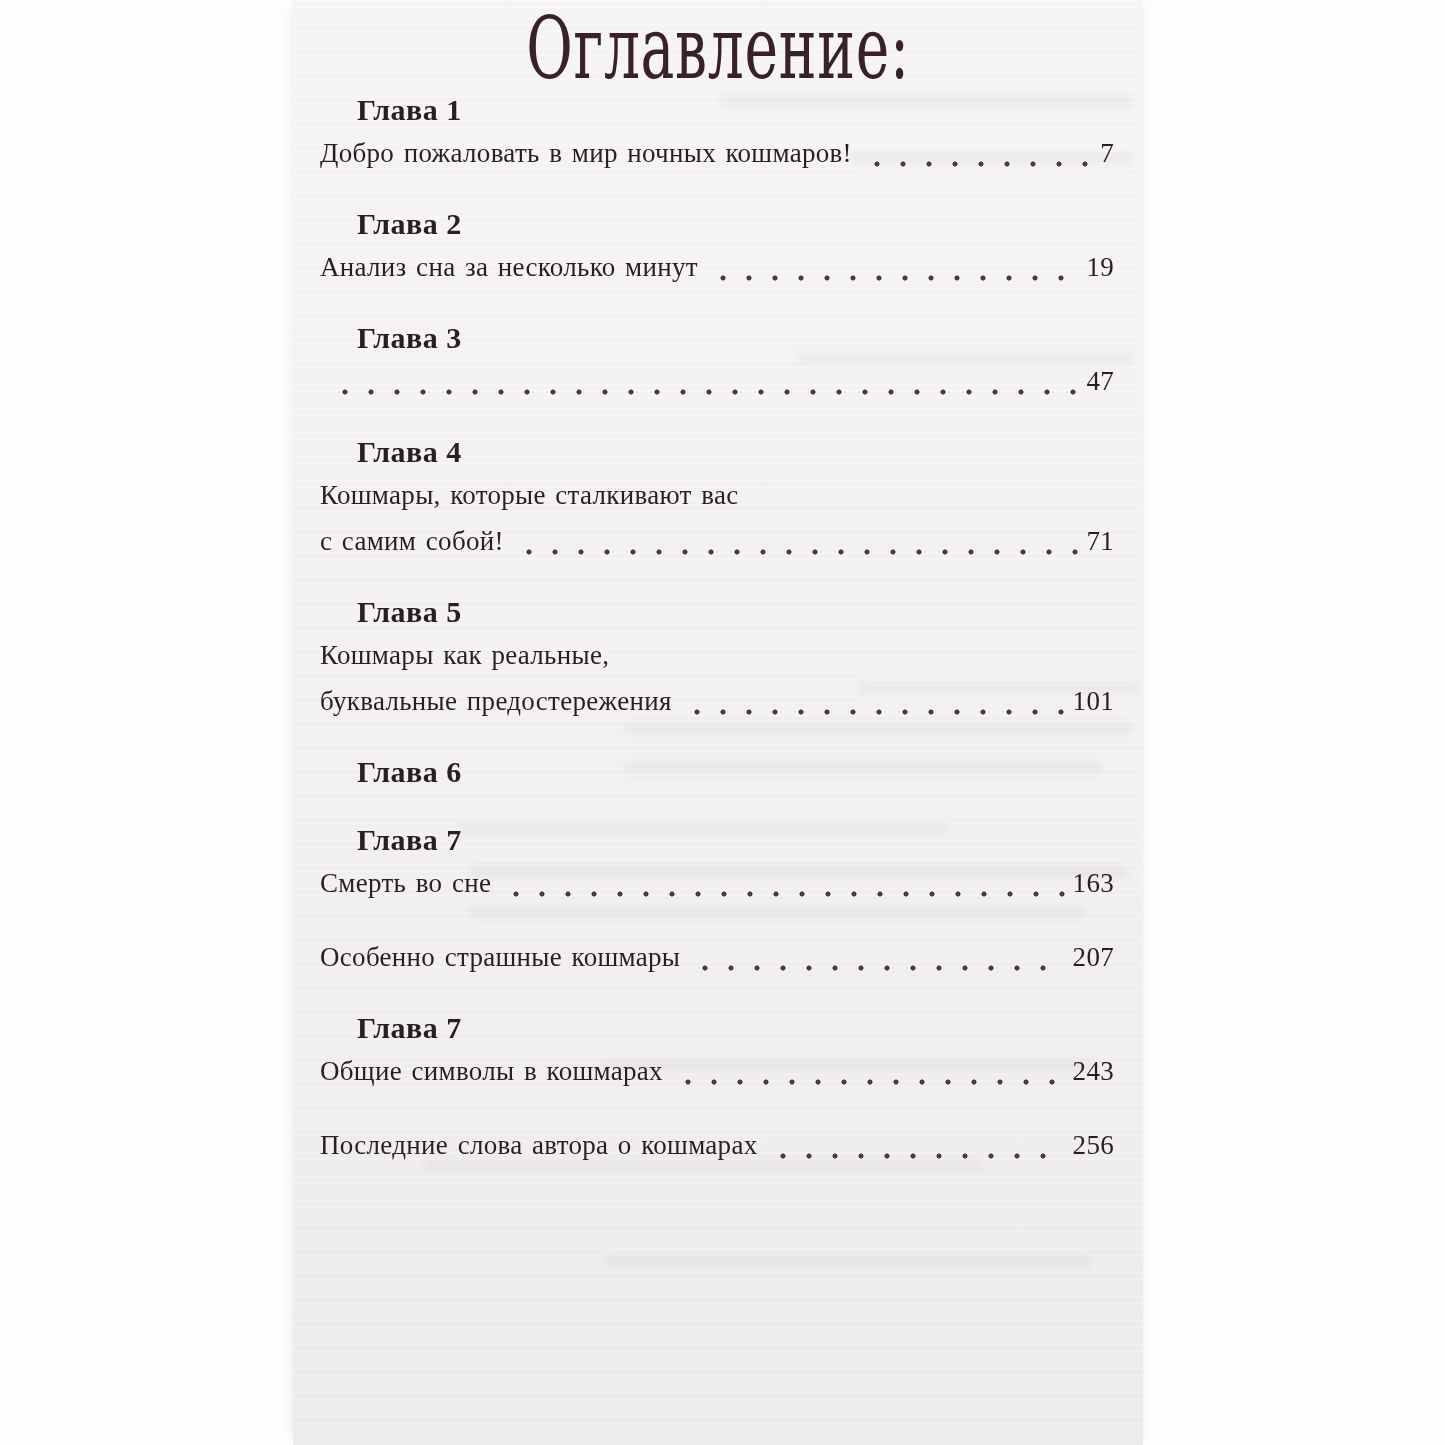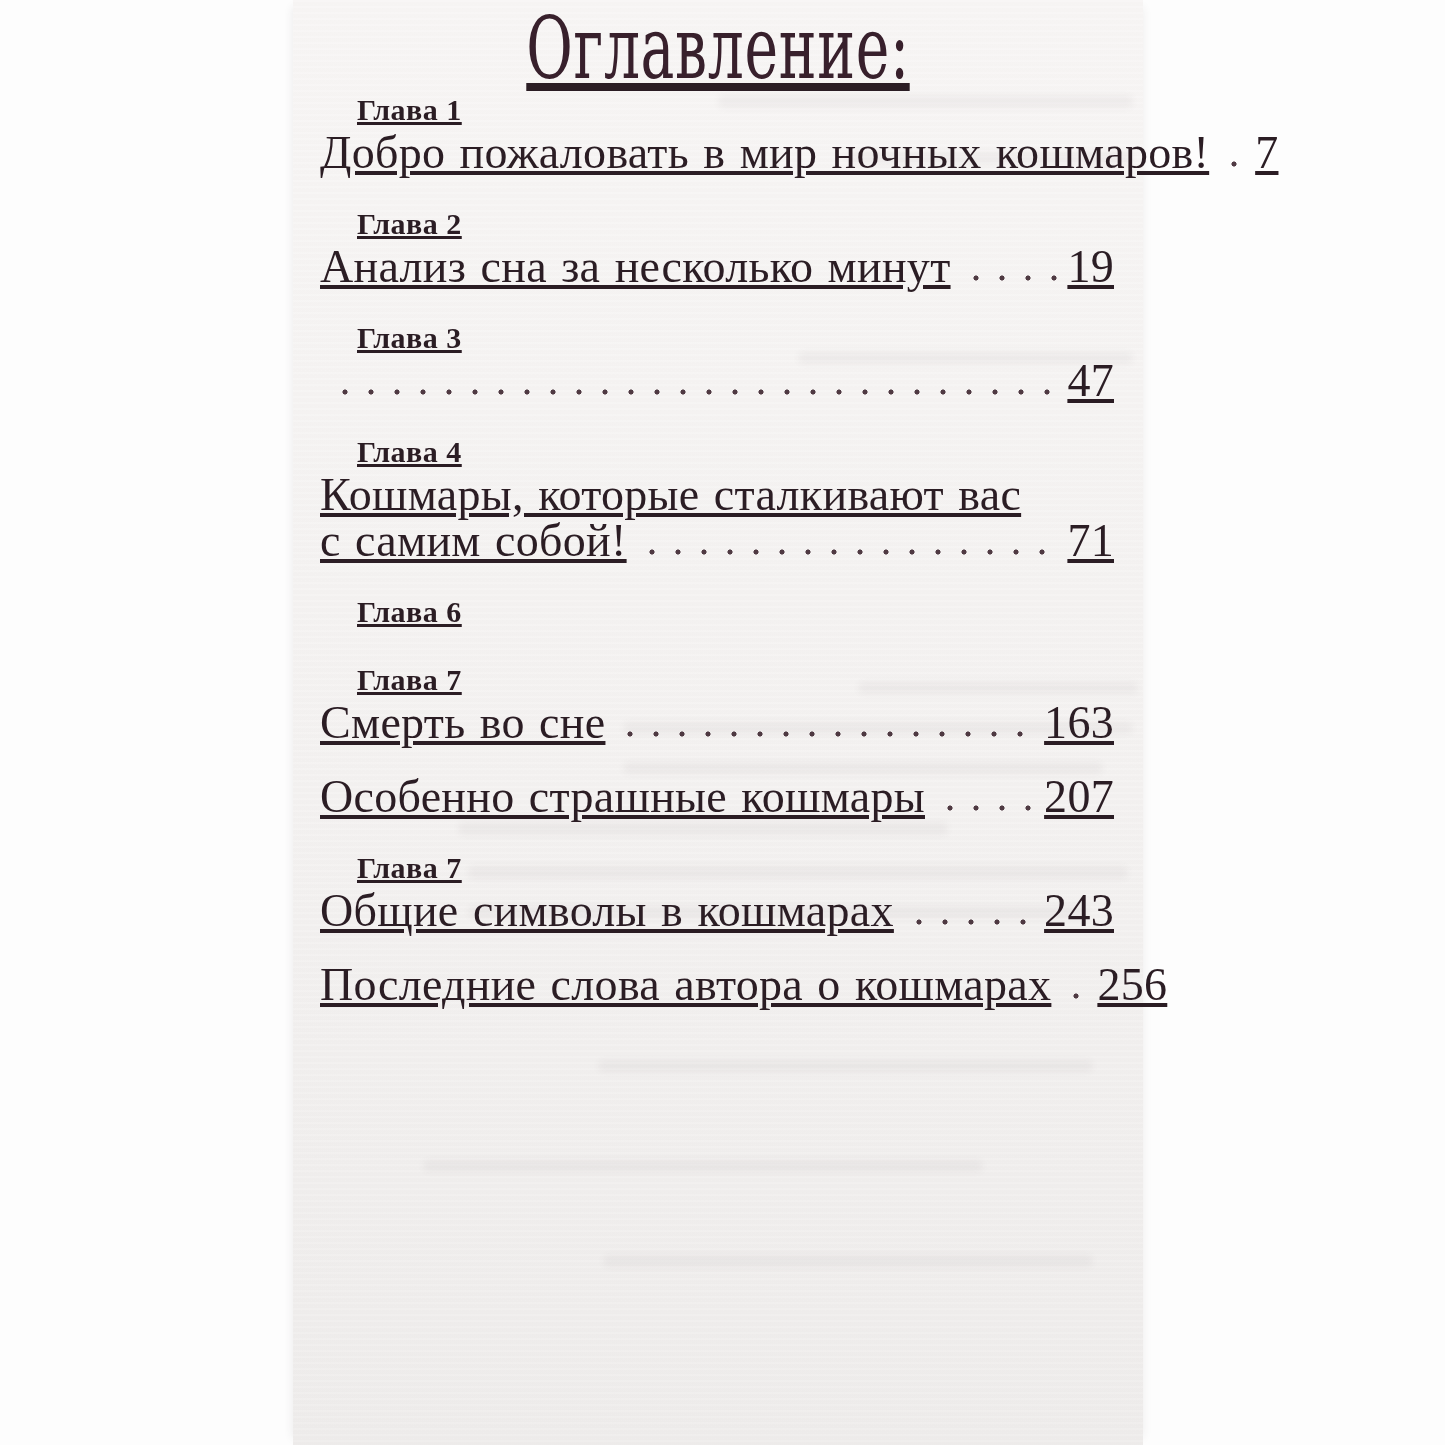--- a/index.html
+++ b/index.html
@@ -23,21 +23,20 @@
   }
   .page {
     position: absolute;
     left: 293px;
     top: 0;
     width: 850px;
     height: 1445px;
     background: linear-gradient(180deg, #f8f6f5 0%, #f4f2f1 55%, #efedec 100%);
     box-shadow: -7px 0 9px -7px rgba(60,50,55,0.10),
                  7px 0 9px -7px rgba(60,50,55,0.08);
-    text-decoration: underline;
   }
   
   .page::before {
     content: "";
     position: absolute;
     inset: 0;
     background: repeating-linear-gradient(180deg,
       rgba(255,255,255,0.05) 0 2px,
       rgba(90,80,85,0.012) 2px 6px);
     pointer-events: none;
@@ -95,21 +94,21 @@
   .chapter-label {
     margin-left: 37px;
     font-weight: bold;
     font-size: 30px;
     line-height: 40px;
     letter-spacing: 0.5px;
   }
   .entry-line {
     display: flex;
     align-items: stretch;
-    font-size: 46px;
+    font-size: 27px;
     line-height: 46px;
     letter-spacing: 0.3px;
     word-spacing: 2.5px;
   }
   .line-text {
     white-space: nowrap;
   }
   .leader {
     flex: 1 1 auto;
     align-self: flex-end;
@@ -185,20 +184,33 @@
                 <span class="line-text">Кошмары, которые сталкивают вас</span>
               </div>
               <div class="entry-line">
                 <span class="line-text">с самим собой!</span>
                 <span class="leader"></span>
                 <span class="pagenum">71</span>
               </div>
             </div>
   </div>
 
+  <div class="entry">
+    <div class="chapter-label">Глава 5</div>
+    <div class="entry-lines">
+              <div class="entry-line">
+                <span class="line-text">Кошмары как реальные,</span>
+              </div>
+              <div class="entry-line">
+                <span class="line-text">буквальные предостережения</span>
+                <span class="leader"></span>
+                <span class="pagenum">101</span>
+              </div>
+            </div>
+  </div>
 
   <div class="entry">
     <div class="chapter-label">Глава 6</div>
   </div>
 
   <div class="entry">
     <div class="chapter-label">Глава 7</div>
     <div class="entry-lines">
               <div class="entry-line">
                 <span class="line-text">Смерть во сне</span>

